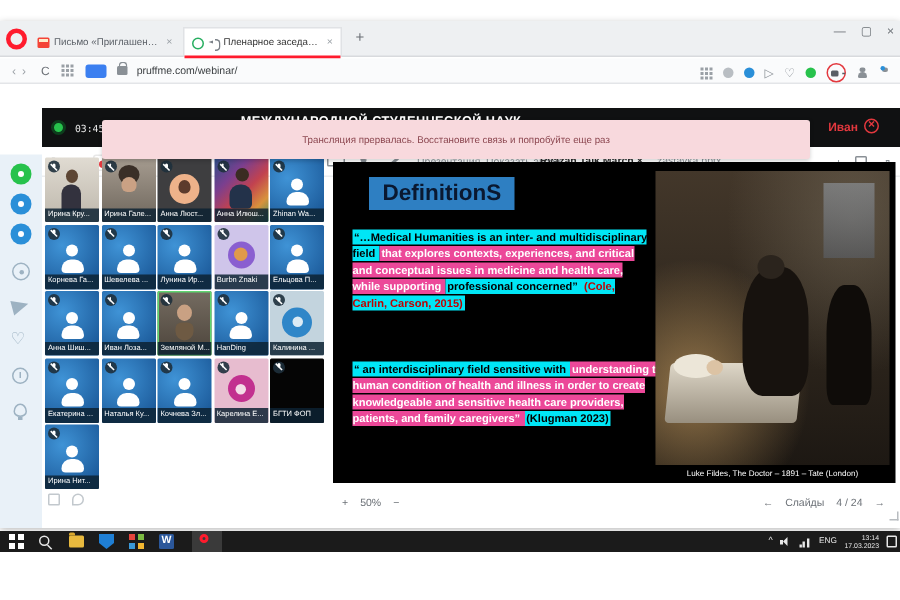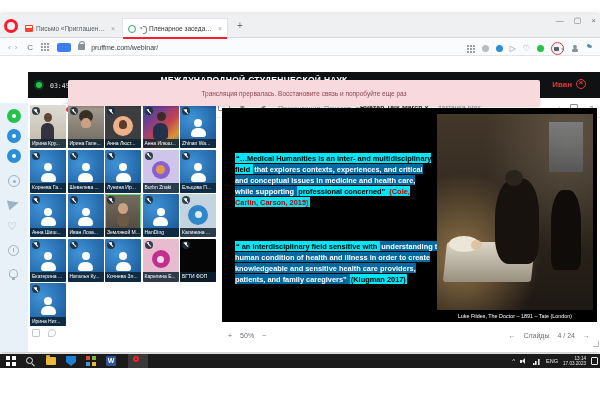--- a/index.html
+++ b/index.html
@@ -145,21 +145,21 @@
   .bli{width:8px;height:8px;border:1.2px solid #c2c8cd;border-radius:1px;}
   .bli.bubble{border-radius:50% 50% 50% 0;}
 
   
   .slide{position:absolute;left:222px;top:51px;width:375px;height:214px;background:#000;}
   .slide-title{position:absolute;left:24px;top:10px;background:#2e7fc2;color:#0a1830;font-weight:bold;font-size:15px;padding:2px 9px 3px;}
   .spar{position:absolute;font-weight:bold;font-size:7.4px;line-height:11px;}
   .p1{left:13px;top:44px;width:199px;}
   .p2{left:13px;top:132px;width:213px;}
   .cy{background:#00e6f6;color:#000;padding:.5px 1px;}
-  .rd{background:#0369a1;color:#fff;padding:.5px 1px;}
+  .rd{background:#ec4899;color:#fff;padding:.5px 1px;}
   .cite-red{background:#00e6f6;color:#c00000;padding:.5px 1px;}
   .cite-blk{background:#00e6f6;color:#000;padding:.5px 1px;}
 
   .painting{position:absolute;left:215px;top:6px;width:156px;height:196px;background:
      radial-gradient(ellipse at 16% 74%, rgba(219,173,106,.6), transparent 42%),
      radial-gradient(ellipse at 84% 16%, rgba(140,130,110,.4), transparent 45%),
      linear-gradient(180deg,#43372a 0%,#2e261d 55%,#1d1813 100%);overflow:hidden;}
   .pt-window{position:absolute;right:10px;top:8px;width:34px;height:50px;background:linear-gradient(180deg,#97a0ab,#5d646e);opacity:.55;}
   .pt-bed{position:absolute;left:8px;bottom:28px;width:88px;height:40px;background:linear-gradient(180deg,#ded7c8,#988f7f);border-radius:3px;transform:skewX(-6deg);}
   .pt-pillow{position:absolute;left:12px;bottom:58px;width:30px;height:16px;background:#ece6d8;border-radius:50%;}
@@ -421,22 +421,23 @@
             <span class="pname">Ирина Нит...</span>
           </div>
       </div>
 
       <div class="bl-icons">
         <span class="bli"></span>
         <span class="bli bubble"></span>
       </div>
 
       <div class="slide">
+        <div class="slide-title">DefinitionS</div>
         <div class="spar p1"><span class="cy">“…Medical Humanities is an inter- and multidisciplinary field </span><span class="rd">that explores contexts, experiences, and critical and conceptual issues in medicine and health care, while supporting </span><span class="cy">professional concerned” </span><span class="cite-red">(Cole, Carlin, Carson, 2015)</span></div>
-        <div class="spar p2"><span class="cy">“ an interdisciplinary field sensitive with </span><span class="rd">understanding the human condition of health and illness in order to create knowledgeable and sensitive health care providers, patients, and family caregivers” </span><span class="cite-blk">(Klugman 2017)</span></div>
+        <div class="spar p2"><span class="cy">“ an interdisciplinary field sensitive with </span><span class="rd">understanding the human condition of health and illness in order to create knowledgeable and sensitive health care providers, patients, and family caregivers” </span><span class="cite-blk">(Klugman 2023)</span></div>
         <div class="painting">
           <div class="pt-window"></div>
           <div class="pt-bed"></div>
           <div class="pt-pillow"></div>
           <div class="pt-child"></div>
           <div class="pt-doctor"></div>
           <div class="pt-parent"></div>
         </div>
         <div class="pt-caption">Luke Fildes, The Doctor – 1891 – Tate (London)</div>
       </div>

